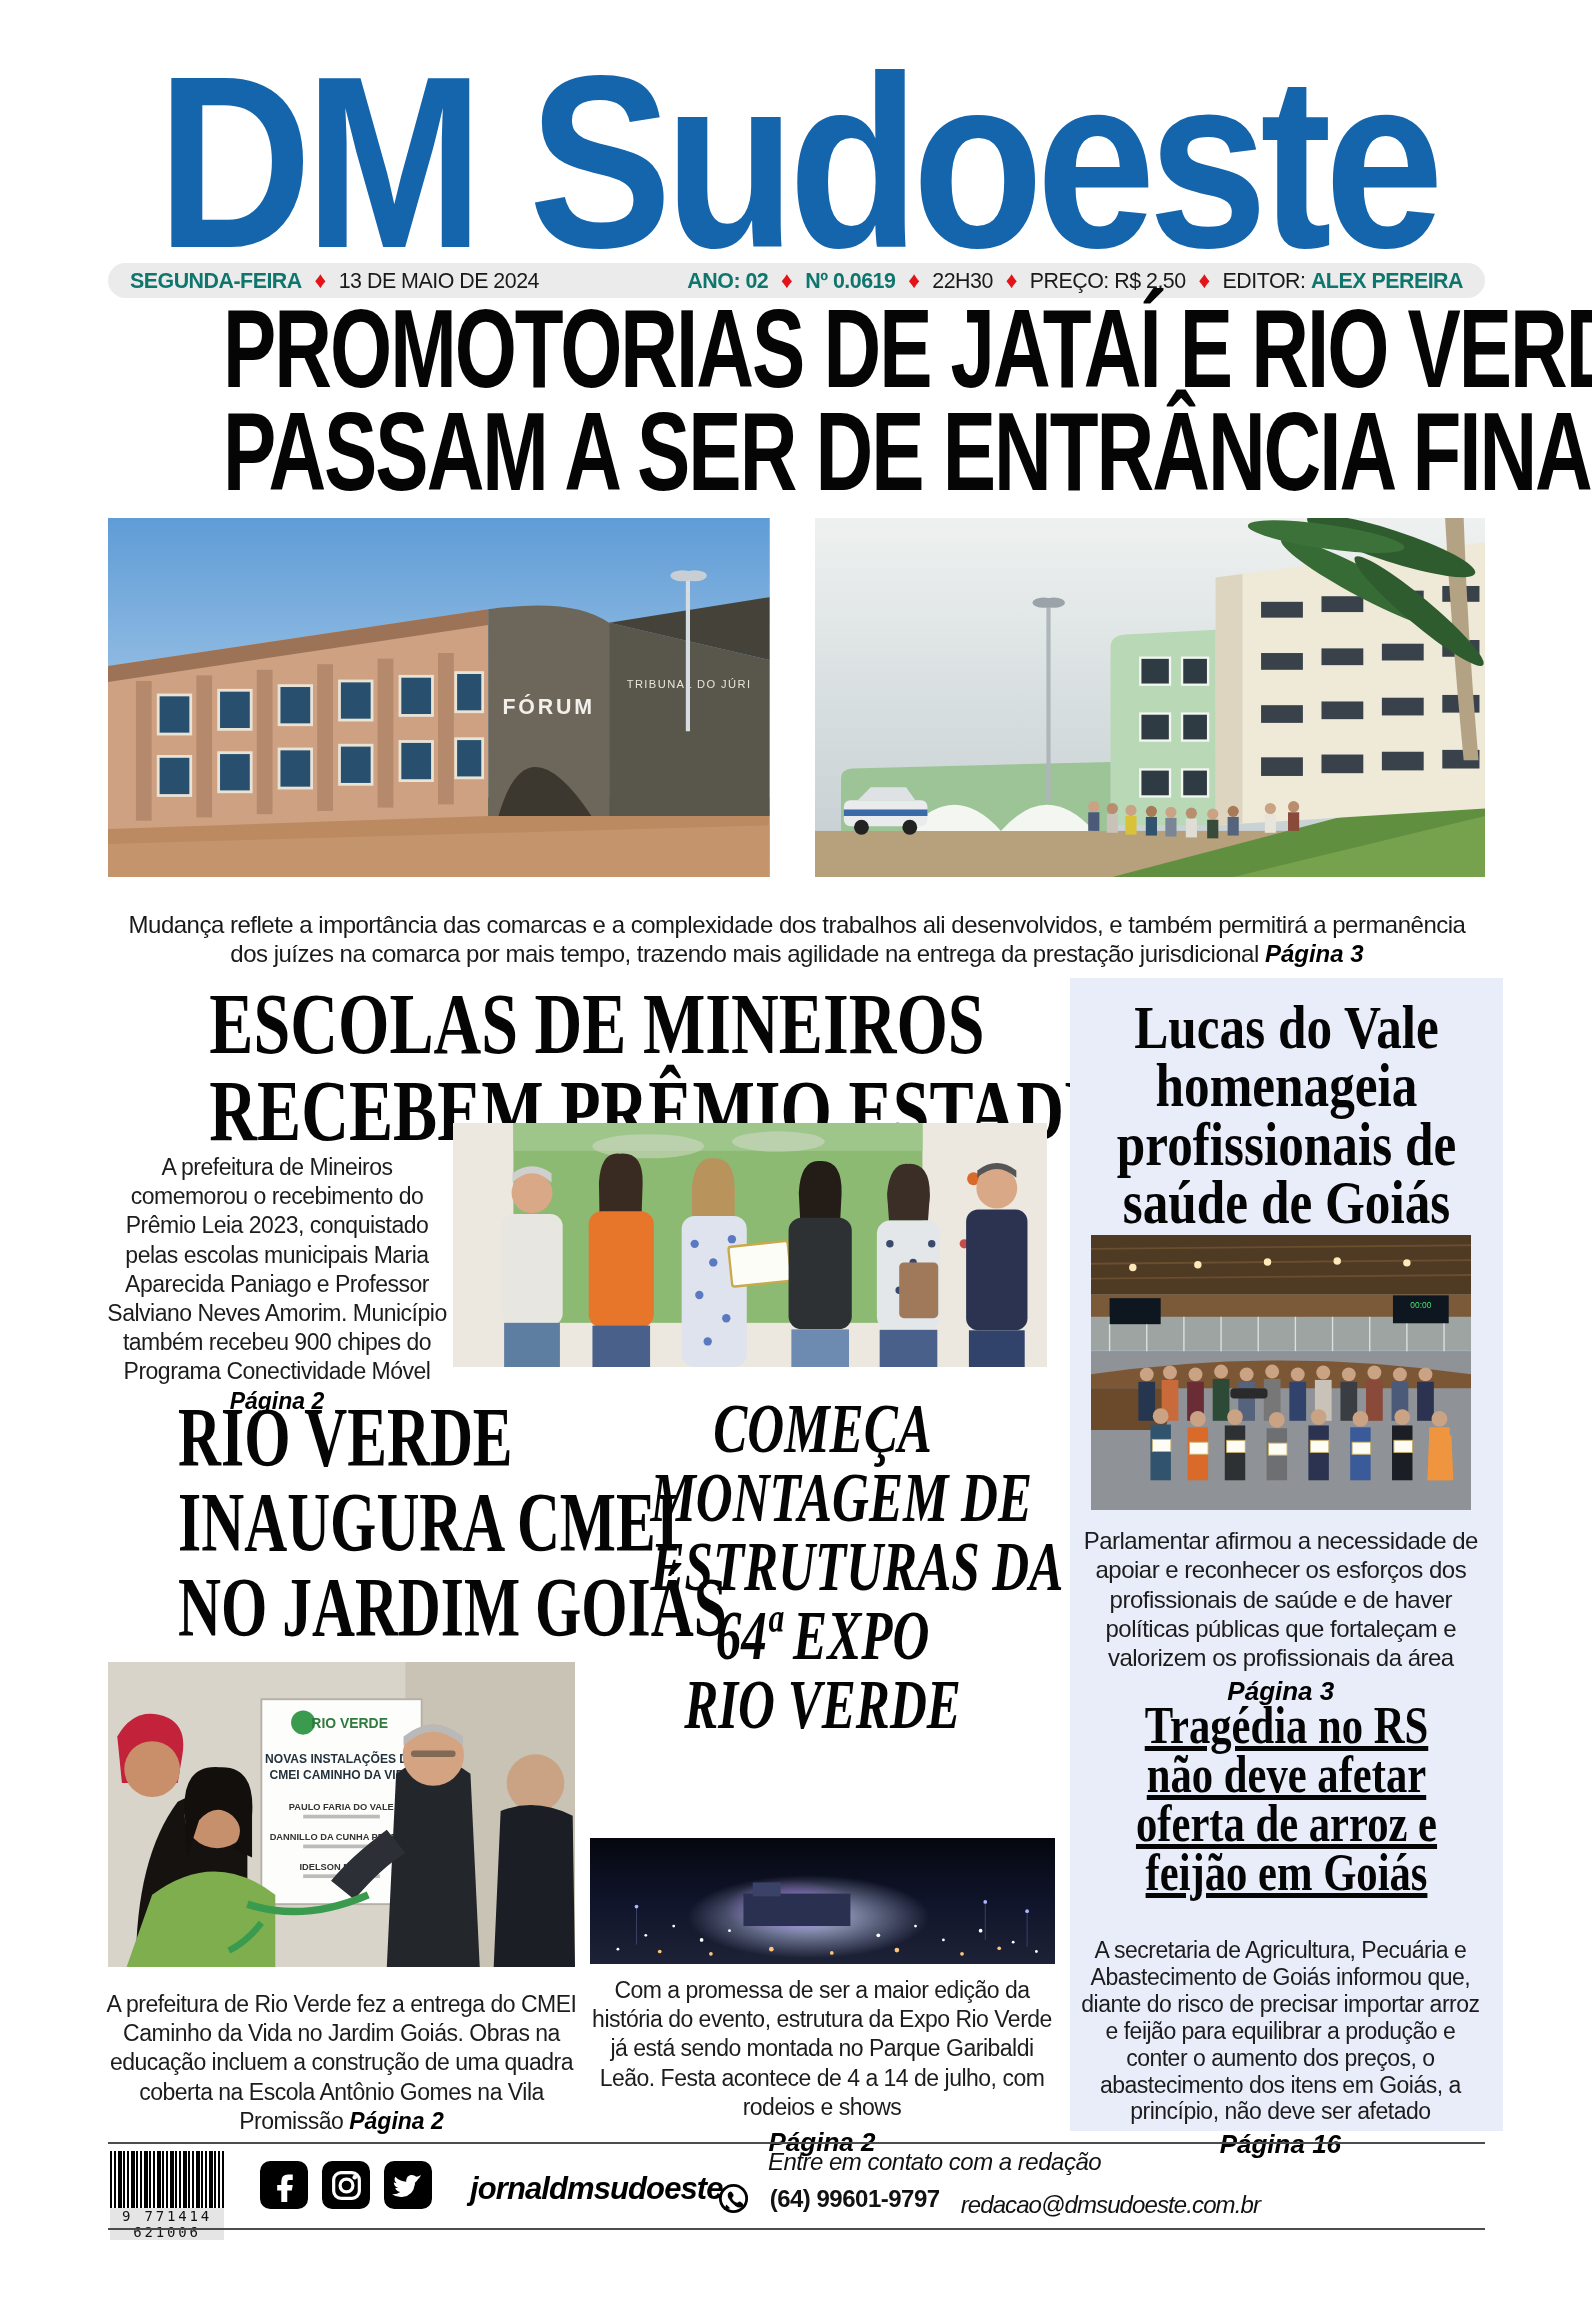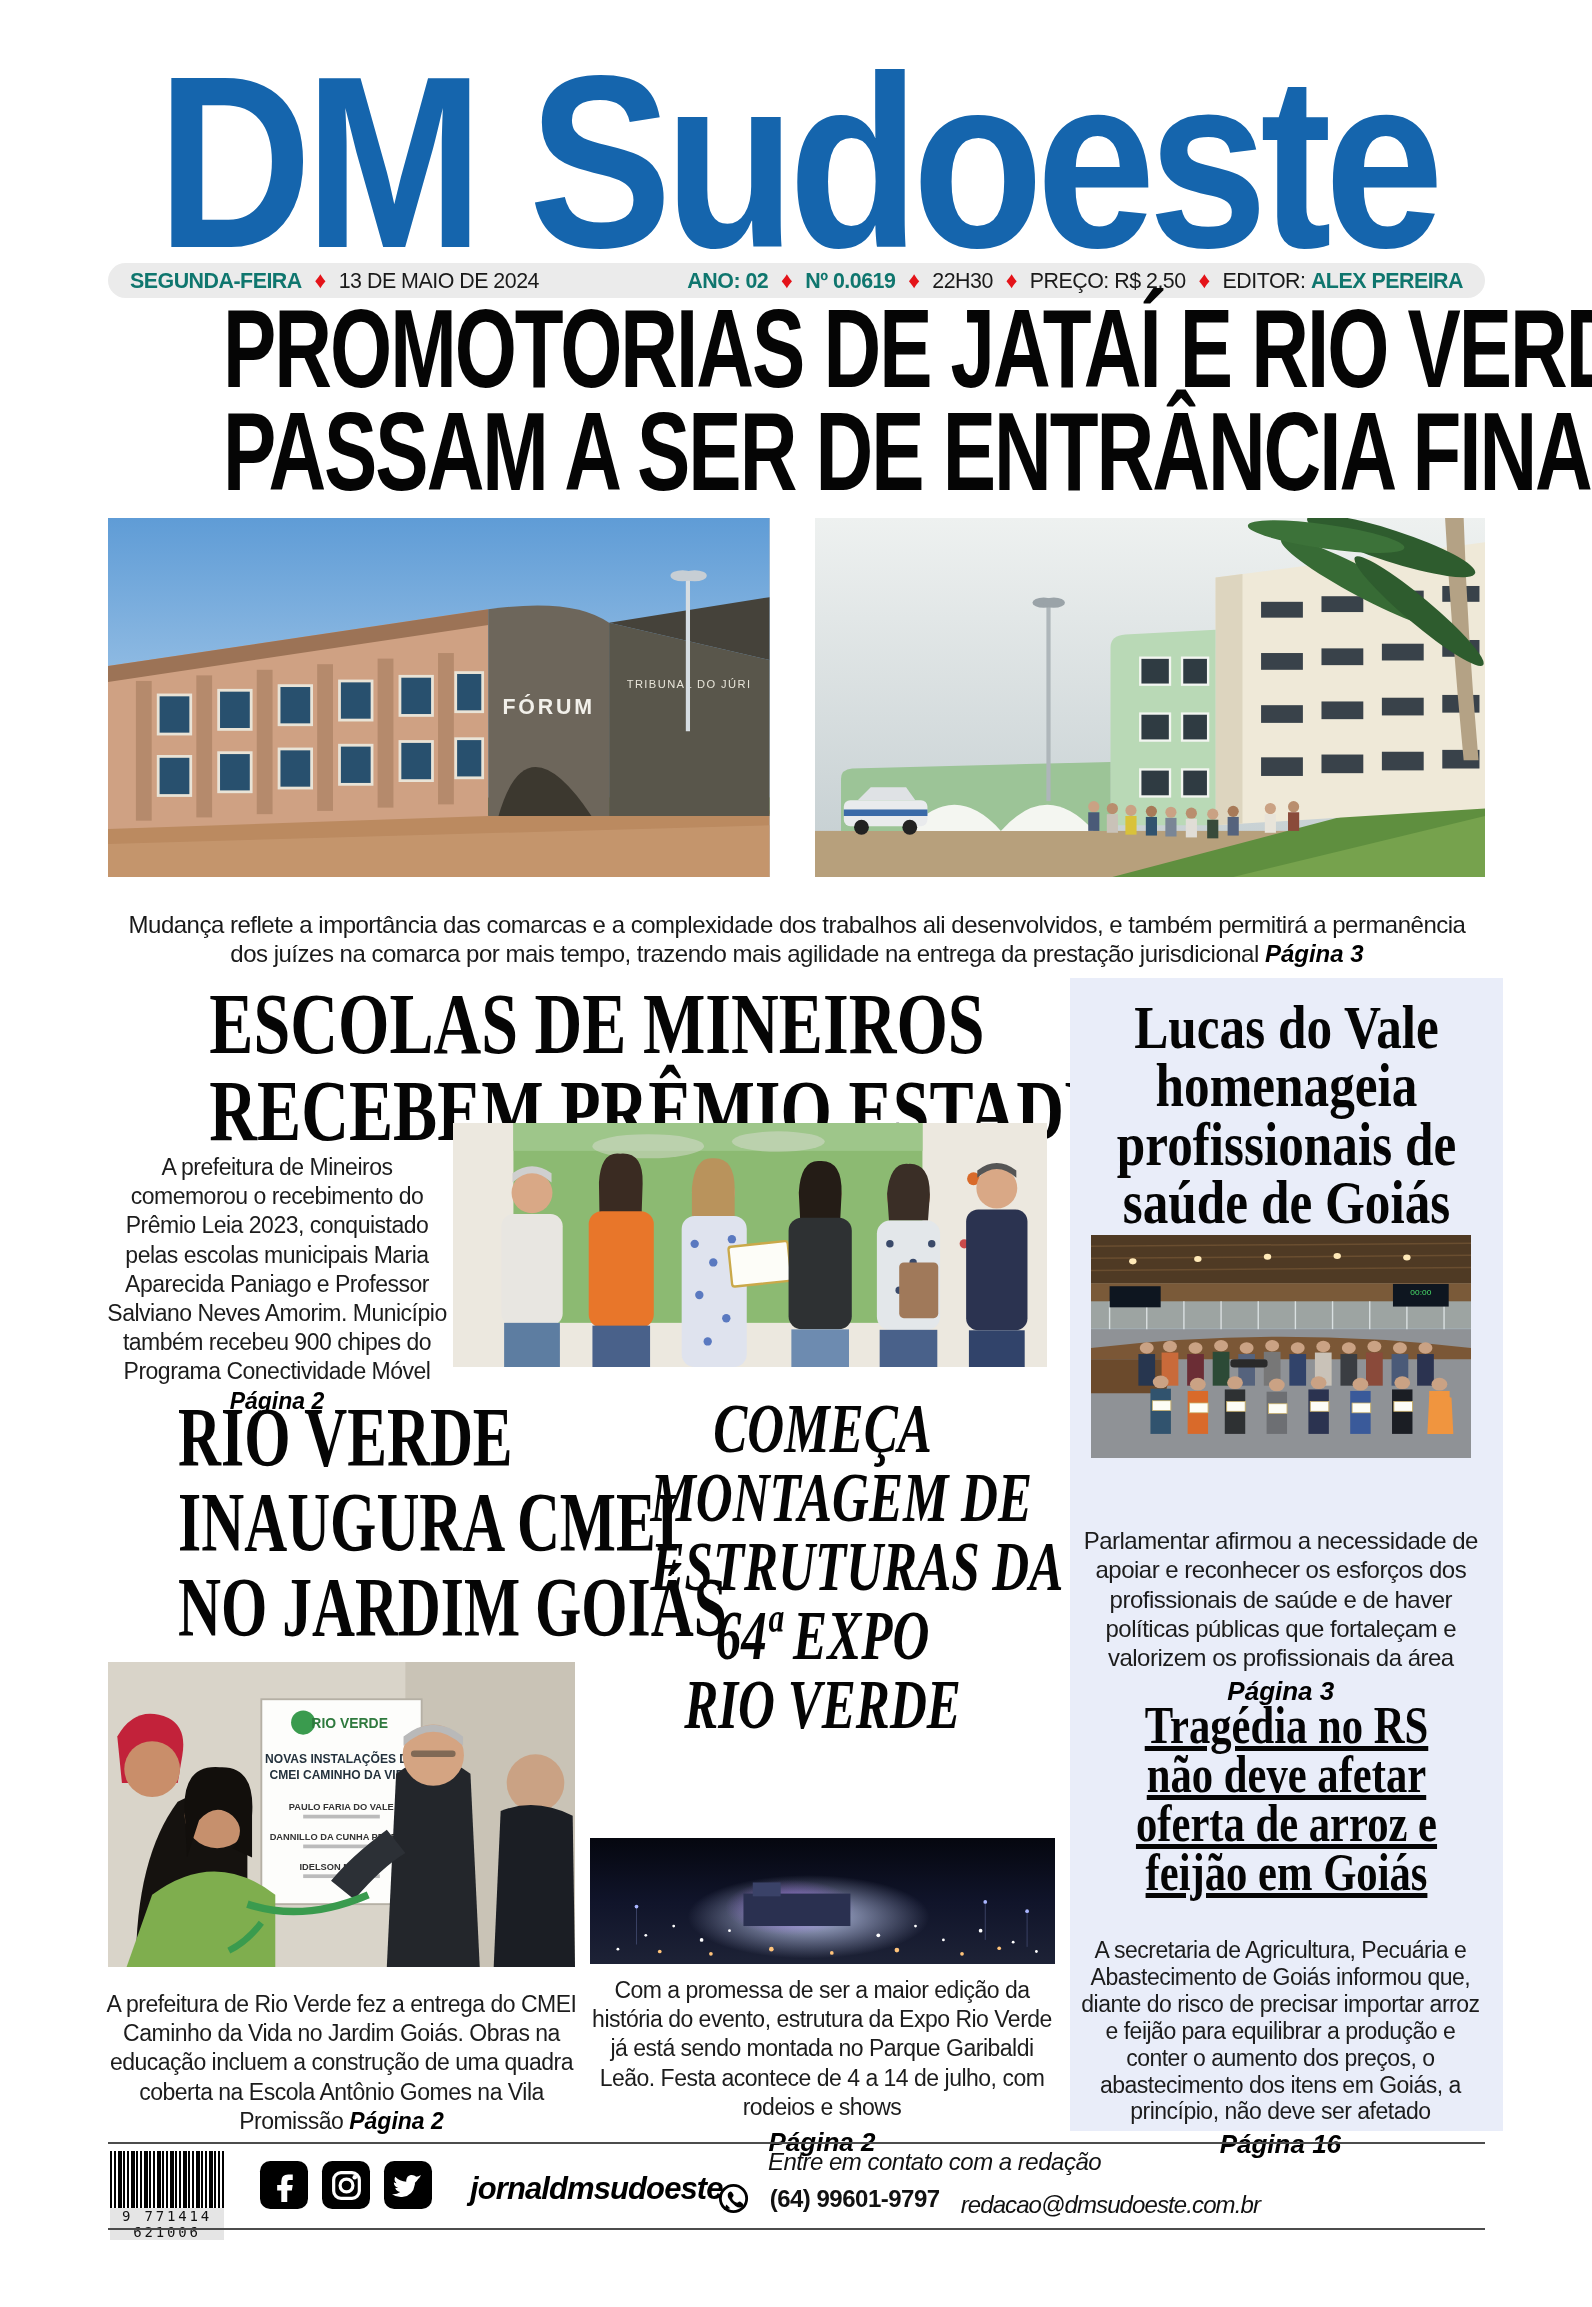--- a/index.html
+++ b/index.html
@@ -50,21 +50,21 @@
   .b-expo{position:absolute;top:1976px;left:585px;width:474px;}
   .pg-line{display:block;text-align:center;font-weight:bold;font-style:italic;font-size:26px;
         color:#000;margin-top:3.7px;letter-spacing:0;}
   
   .panel{position:absolute;top:978px;left:1070px;width:421px;height:1153px;background:#e9edf9;padding-left:12px;}
   .panel .serif-head{position:absolute;left:0;width:100%;}
   .h-lucas{top:20.5px;font-size:61px;}
   .h-lucas div{line-height:0.96;transform:scaleX(0.84);}
   .h-arroz{top:724px;font-size:52px;text-decoration:underline;}
   .h-arroz div{line-height:0.94;transform:scaleX(0.82);}
-  .ph-lucas{position:absolute;top:257px;left:20.5px;width:380px;height:223px;}
+  .ph-lucas{position:absolute;top:257px;left:20.5px;width:380px;height:275px;}
   .b-lucas{position:absolute;top:548px;left:9.3px;width:403px;font-size:24px;line-height:1.22;}
   .b-arroz{position:absolute;top:959px;left:7.4px;width:406px;font-size:23px;line-height:1.17;}
   
   .rule{position:absolute;left:108px;width:1377px;height:2.3px;background:#4c4c4c;}
   .rule1{top:2142px;} .rule2{top:2228px;}
   .barcode{position:absolute;top:2151px;left:110px;width:114px;height:59px;
         background:repeating-linear-gradient(90deg,#000 0 2.3px,#fff 2.3px 4.2px,#000 4.2px 5.6px,#fff 5.6px 8.4px,#000 8.4px 11.6px,#fff 11.6px 13px);}
   .barcode-num{position:absolute;top:2208px;left:110px;width:114px;font-family:"DejaVu Sans Mono",monospace;
         font-size:14px;letter-spacing:2.8px;color:#111;background:#e5e5e5;text-align:center;}
   .social{position:absolute;top:2161px;left:260px;display:flex;align-items:center;gap:14px;}

